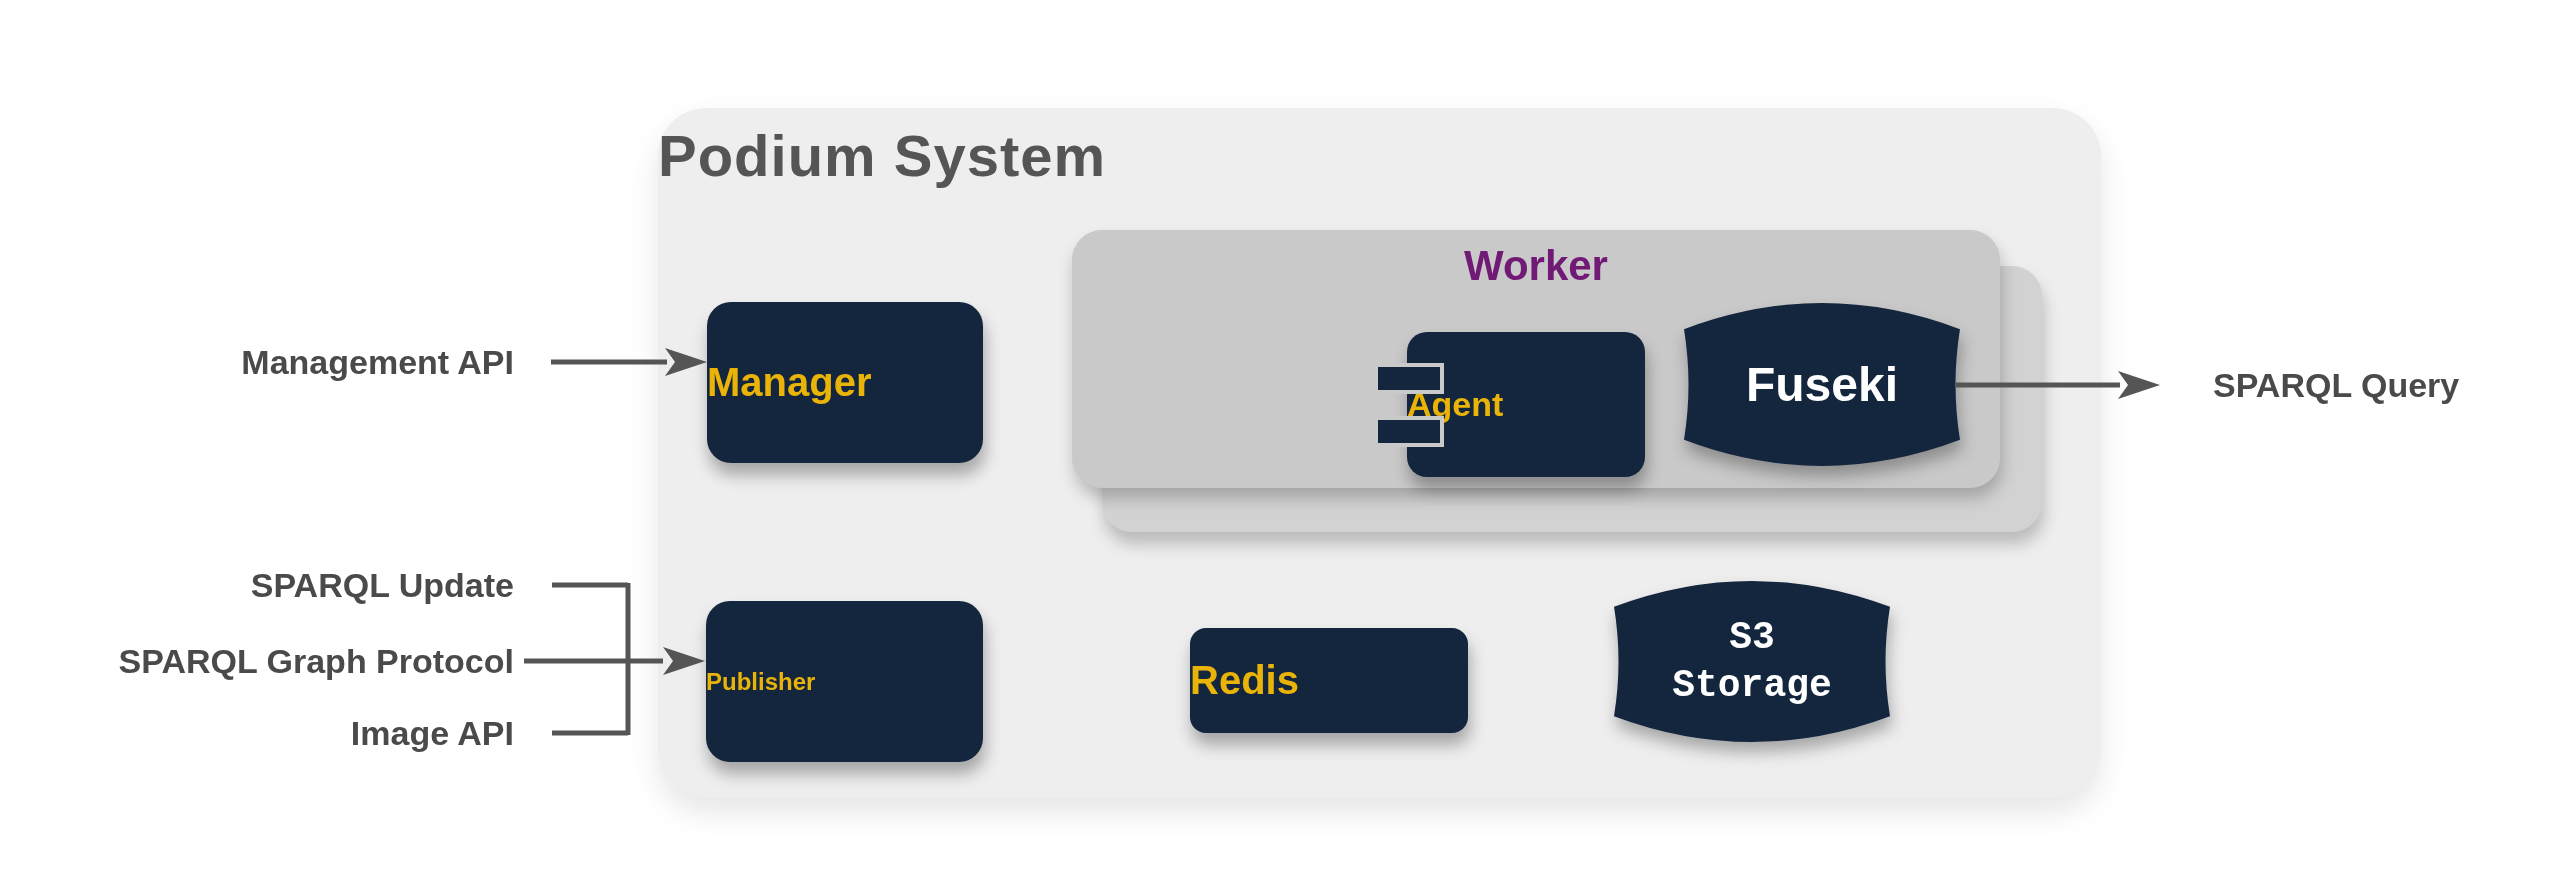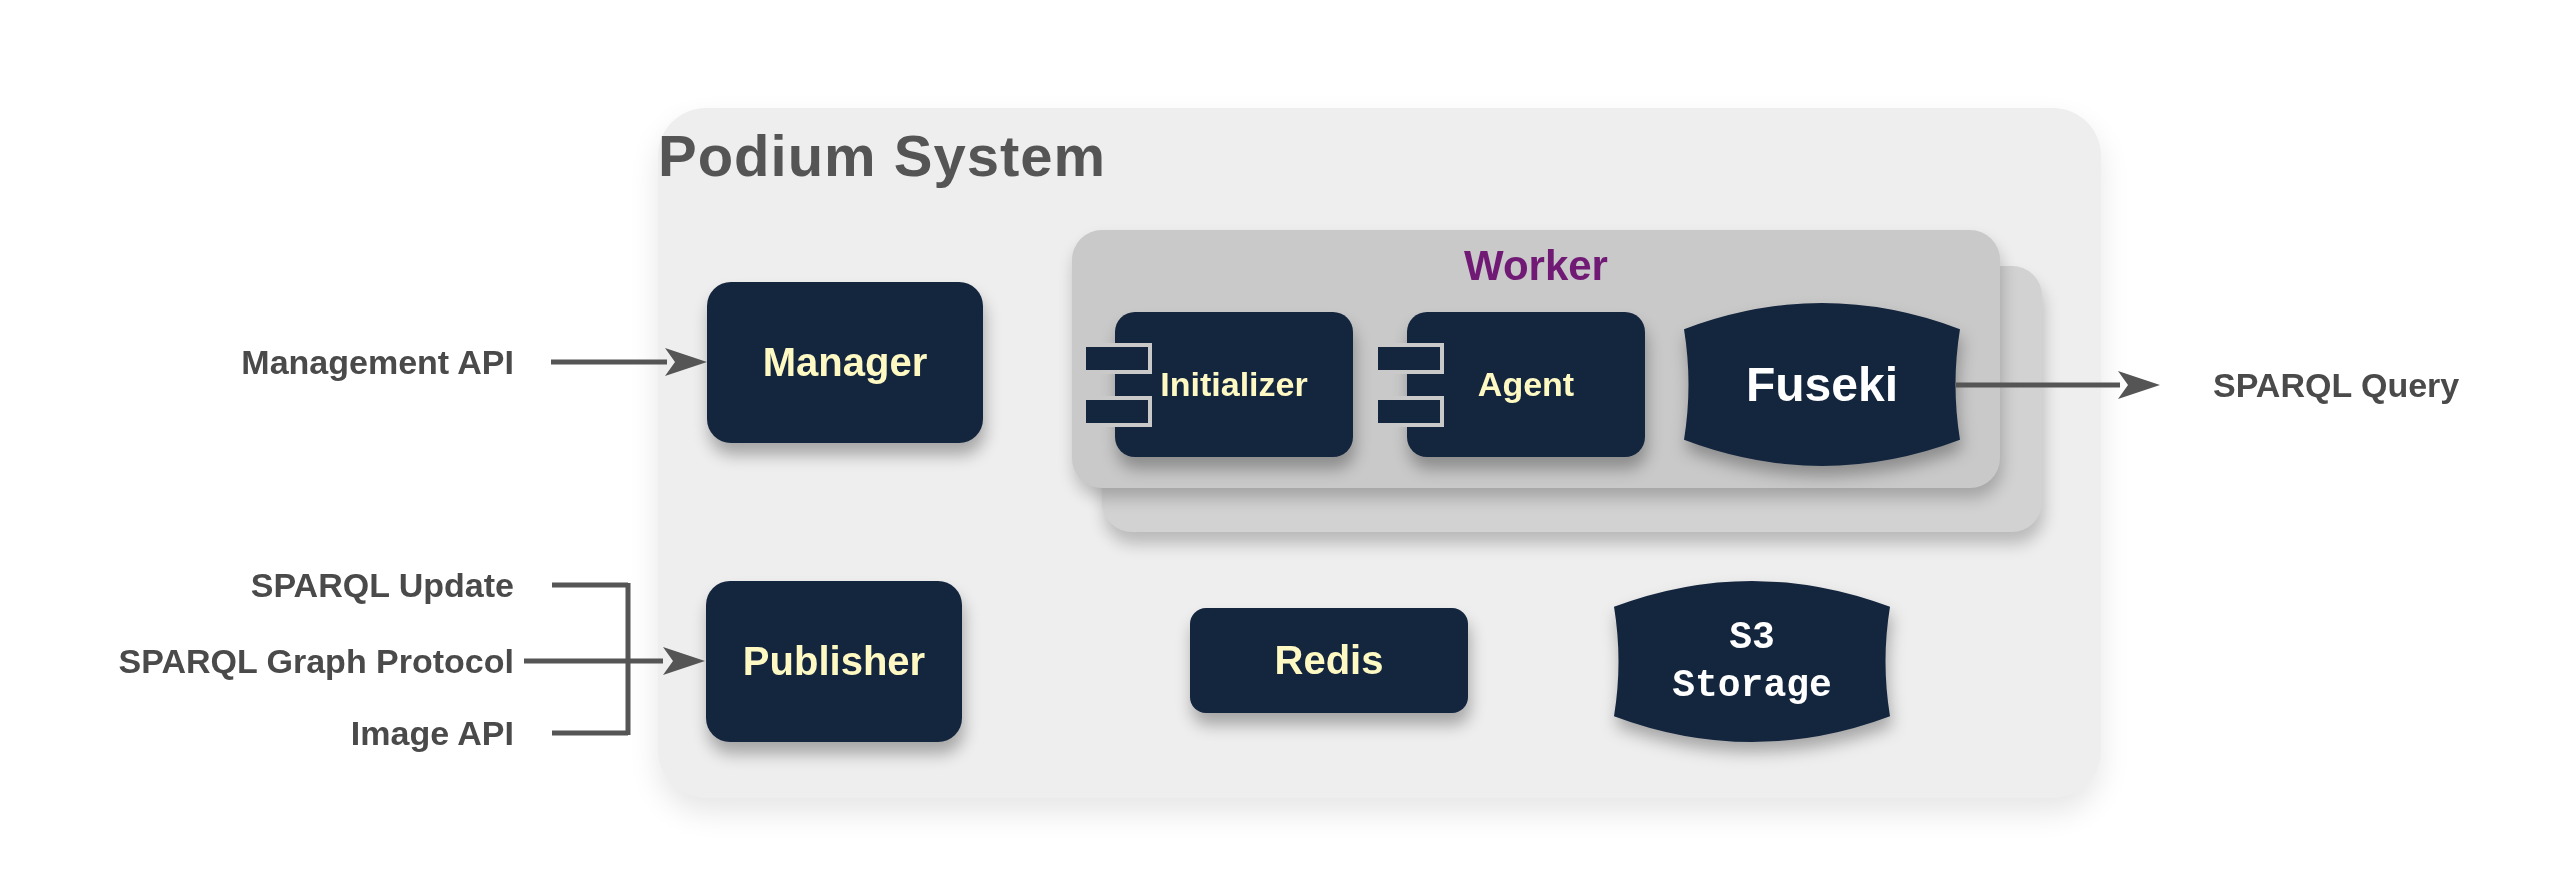--- a/index.html
+++ b/index.html
@@ -31,26 +31,26 @@
     background:#C9C9C9; border-radius:30px;
     box-shadow:2px 10px 16px rgba(0,0,0,0.22);
   }
   .worker-title {
     position:absolute; left:0; top:12px; width:100%;
     text-align:center; font-size:42px; font-weight:bold; color:#701a75;
   }
 
   
   .node {
-    position:absolute; background:#14253E; color:#fef9c3;
-    display:flex; align-items:center; justify-content:center;
-    font-weight:bold; box-shadow:2px 12px 16px rgba(0,0,0,0.30);
+    position:absolute; background:#14253E; color:#eab308;
+    display:flex; align-items:center; justify-content:flex-start;
+    font-weight:bold; box-shadow:2px 12px 16px rgba(0,0,0,0.30);margin-top:20px;
   }
   .node-manager   { left:707px;  top:282px; width:276px; height:161px; border-radius:24px; font-size:40px; }
-  .node-publisher { left:706px;  top:581px; width:256px; height:161px; border-radius:24px; font-size:40px; }
+  .node-publisher { left:706px;  top:581px; width:277px; height:161px; border-radius:24px; font-size:24px; }
   .node-redis     { left:1190px; top:608px; width:278px; height:105px; border-radius:16px; font-size:40px; }
   .node-initializer { left:1115px; top:312px; width:238px; height:145px; border-radius:20px; font-size:34px; }
   .node-agent       { left:1407px; top:312px; width:238px; height:145px; border-radius:20px; font-size:34px; }
 
   
   .tab {
     position:absolute; left:-33px; width:70px; height:31px;
     box-sizing:border-box; background:#14253E; border:4px solid #C9C9C9;
   }
   .tab-1 { top:31px; }
@@ -103,25 +103,20 @@
   </div>
 
   <div class="node node-publisher">
     <span>Publisher</span>
   </div>
 
   <div class="node node-redis">
     <span>Redis</span>
   </div>
 
-  <div class="node node-initializer">
-    <div class="tab tab-1"></div>
-    <div class="tab tab-2"></div>
-    <span>Initializer</span>
-  </div>
 
   <div class="node node-agent">
     <div class="tab tab-1"></div>
     <div class="tab tab-2"></div>
     <span>Agent</span>
   </div>
 
   <div class="drum drum-fuseki">
     <svg viewBox="0 0 280 164" preserveAspectRatio="none">
       <path d="M 2 27 Q 140 -25 278 27 Q 269 82 278 137 Q 140 189 2 137 Q 11 82 2 27 Z" fill="#14253E"></path>

